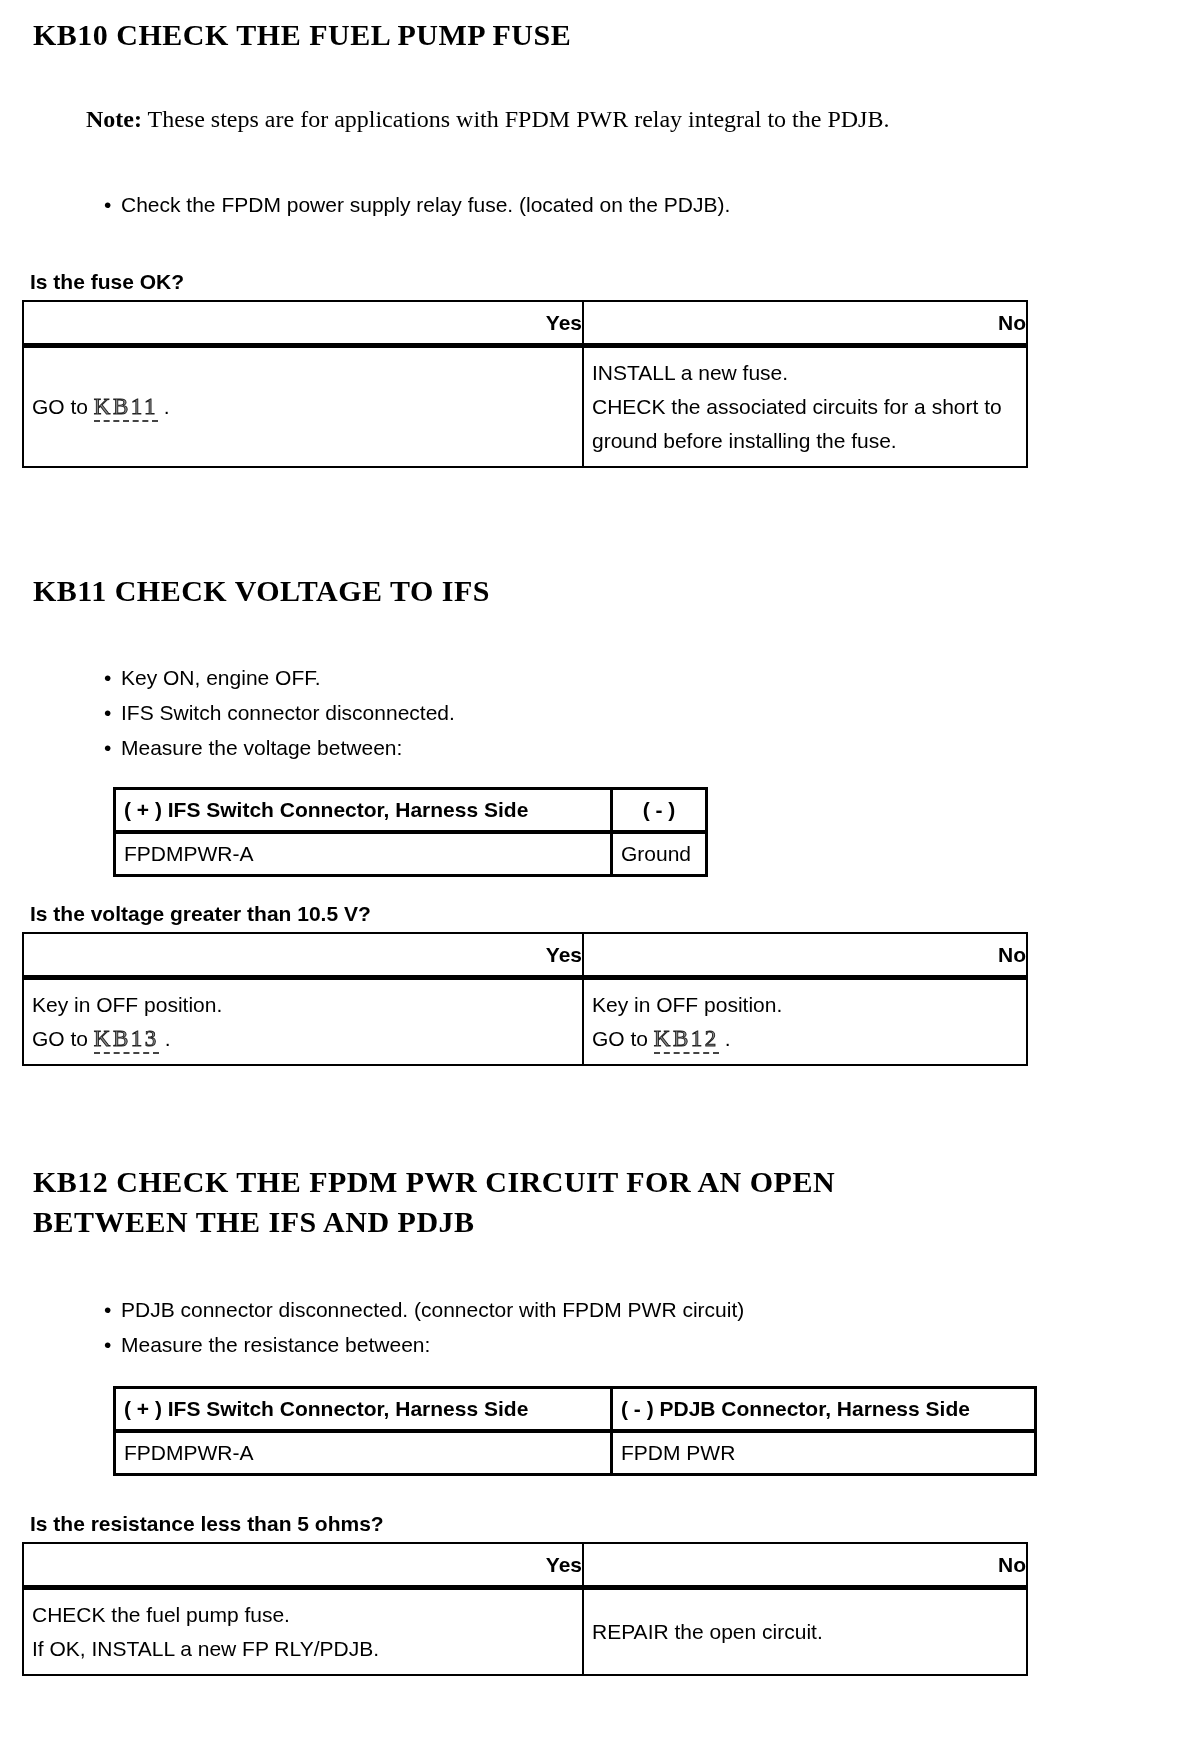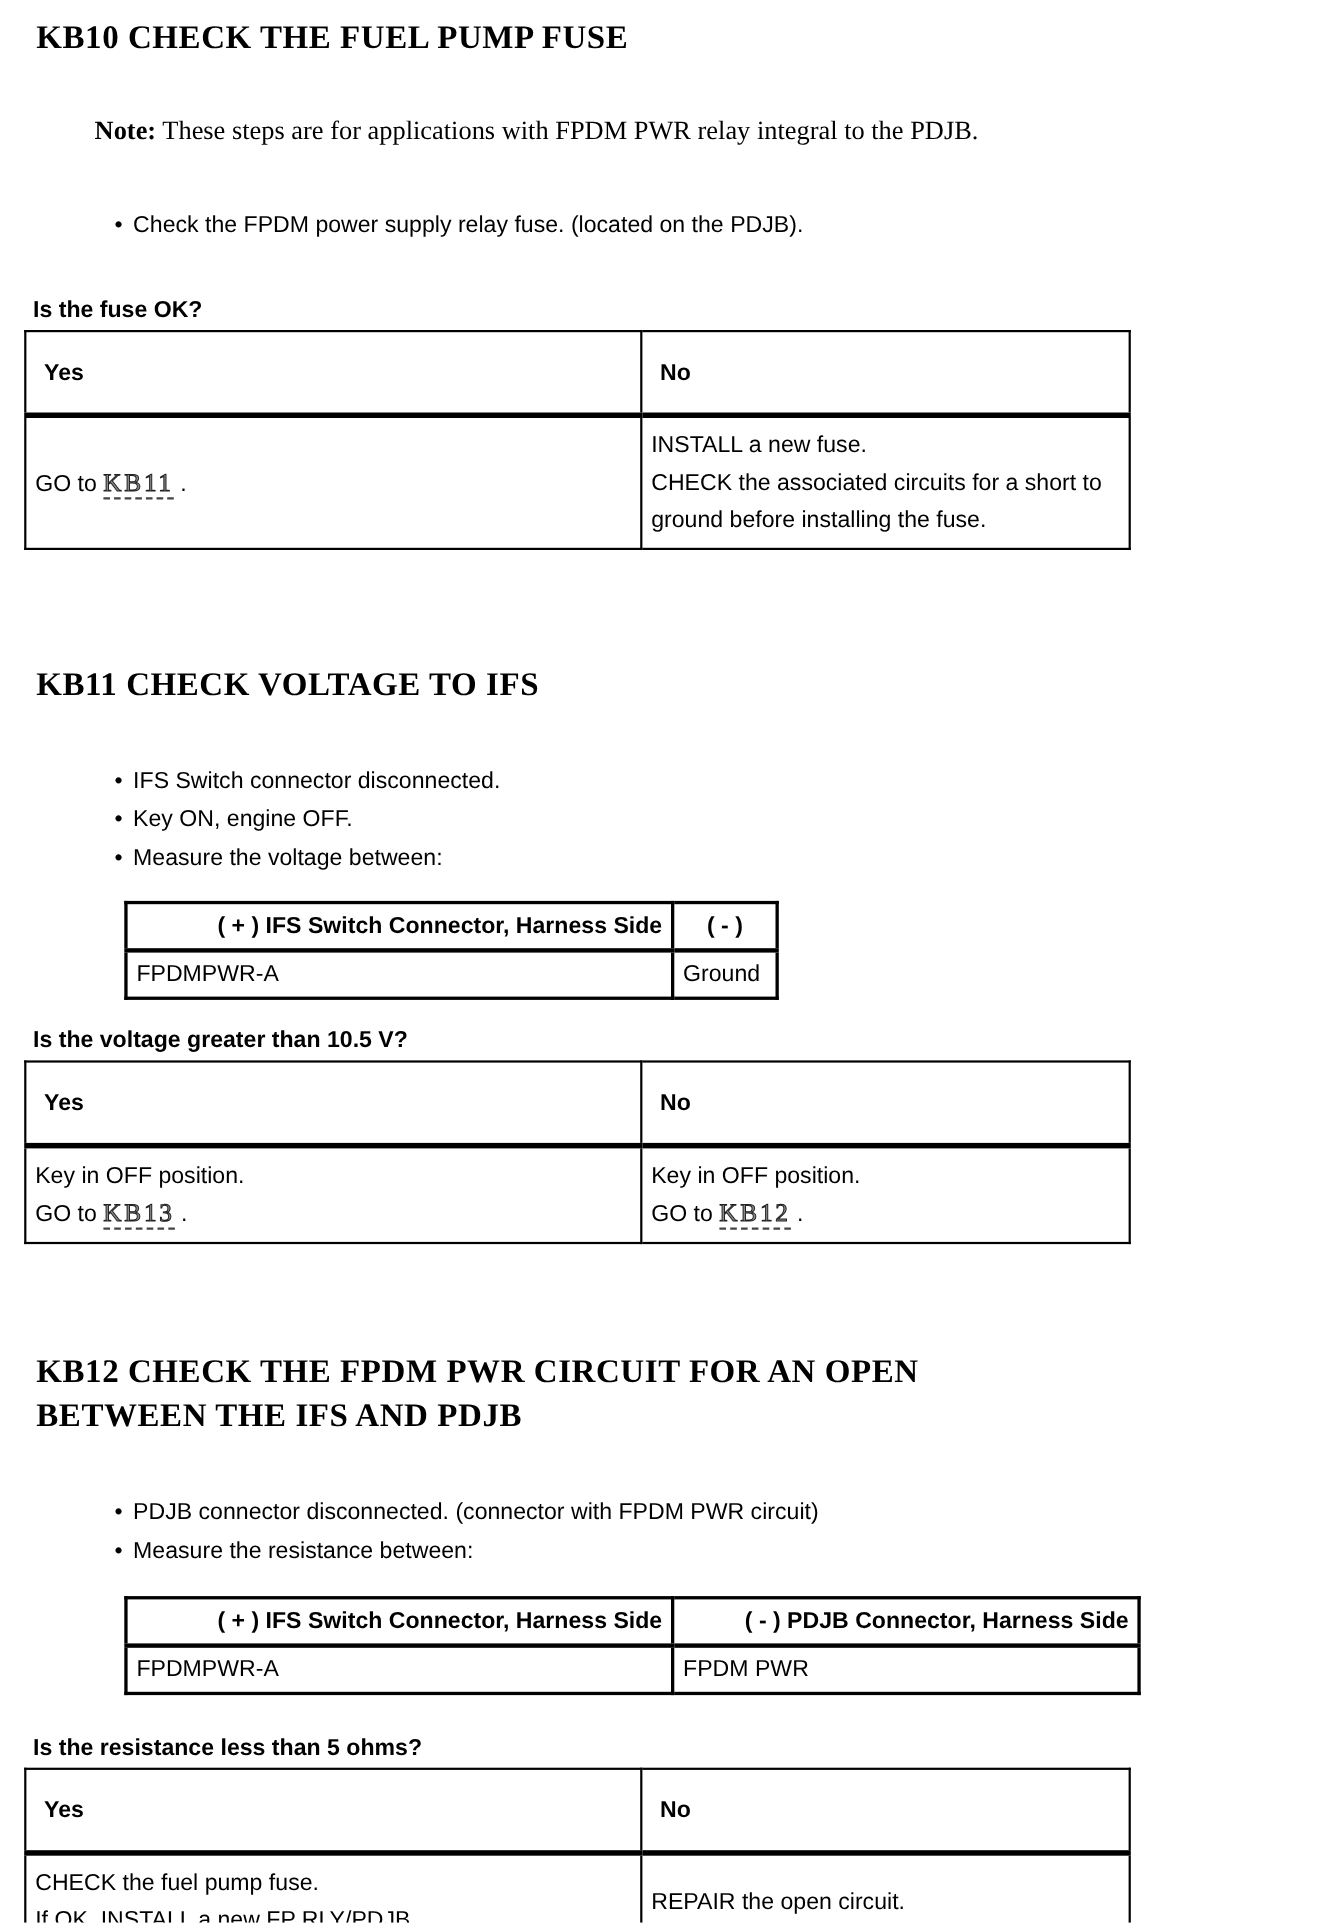--- a/index.html
+++ b/index.html
@@ -61,43 +61,43 @@
     border-collapse: collapse;
     margin: 6px 0 0 22px;
     width: 1004px;
     table-layout: fixed;
     font-size: 21px;
   }
   table.decision th {
     border: 2px solid #000;
     border-bottom: 5px solid #000;
     font-weight: bold;
-    text-align: left;
+    text-align: right;
     height: 41px;
-    padding: 16px;
+    padding: 0;
   }
   table.decision td {
     border: 2px solid #000;
     vertical-align: middle;
     padding: 8px 8px;
     line-height: 34px;
   }
   table.decision col.yes-col { width: 560px; }
   table.decision col.no-col  { width: 444px; }
   table.meas {
     border-collapse: collapse;
     margin: 22px 0 0 113px;
     table-layout: fixed;
     font-size: 21px;
   }
   table.meas th {
     border: 3px solid #000;
     border-bottom: 4px solid #000;
     font-weight: bold;
-    text-align: right;
+    text-align: left;
     padding: 8px 8px;
   }
   table.meas td {
     border: 3px solid #000;
     border-top: none;
     text-align: left;
     padding: 8px 8px;
   }
   table.meas.kb12 { margin-top: 24px; }
   col.mcol1 { width: 497px; }
@@ -148,22 +148,22 @@
         <span class="cell-line">INSTALL a new fuse.</span>
         <span class="cell-line">CHECK the associated circuits for a short to ground before installing the fuse.</span>
       </td>
     </tr>
   </tbody>
     </table>
 
   <h1 class="h1 kb11">KB11 CHECK VOLTAGE TO IFS</h1>
 
   <ul class="bullets">
+    <li>Key ON, engine OFF.</li>
     <li>IFS Switch connector disconnected.</li>
-    <li>Key ON, engine OFF.</li>
     <li>Measure the voltage between:</li>
   </ul>
 
   <table class="meas kb11">
     <colgroup>
         <col class="mcol1">
         <col class="mcol2-narrow">
       </colgroup>
     <tbody>
         <tr>

